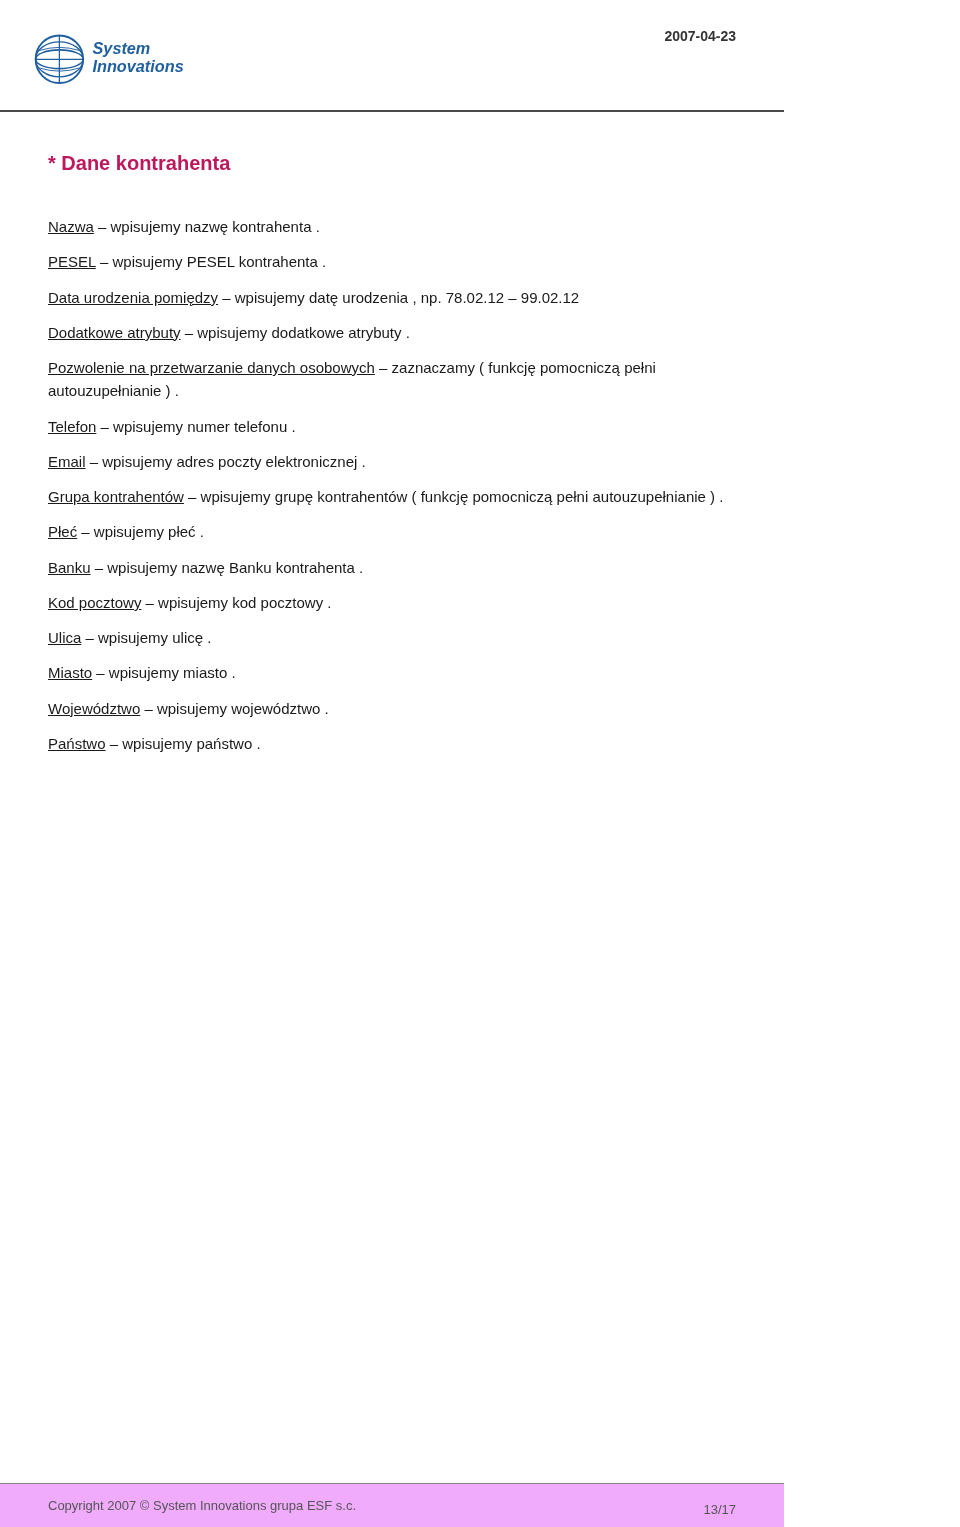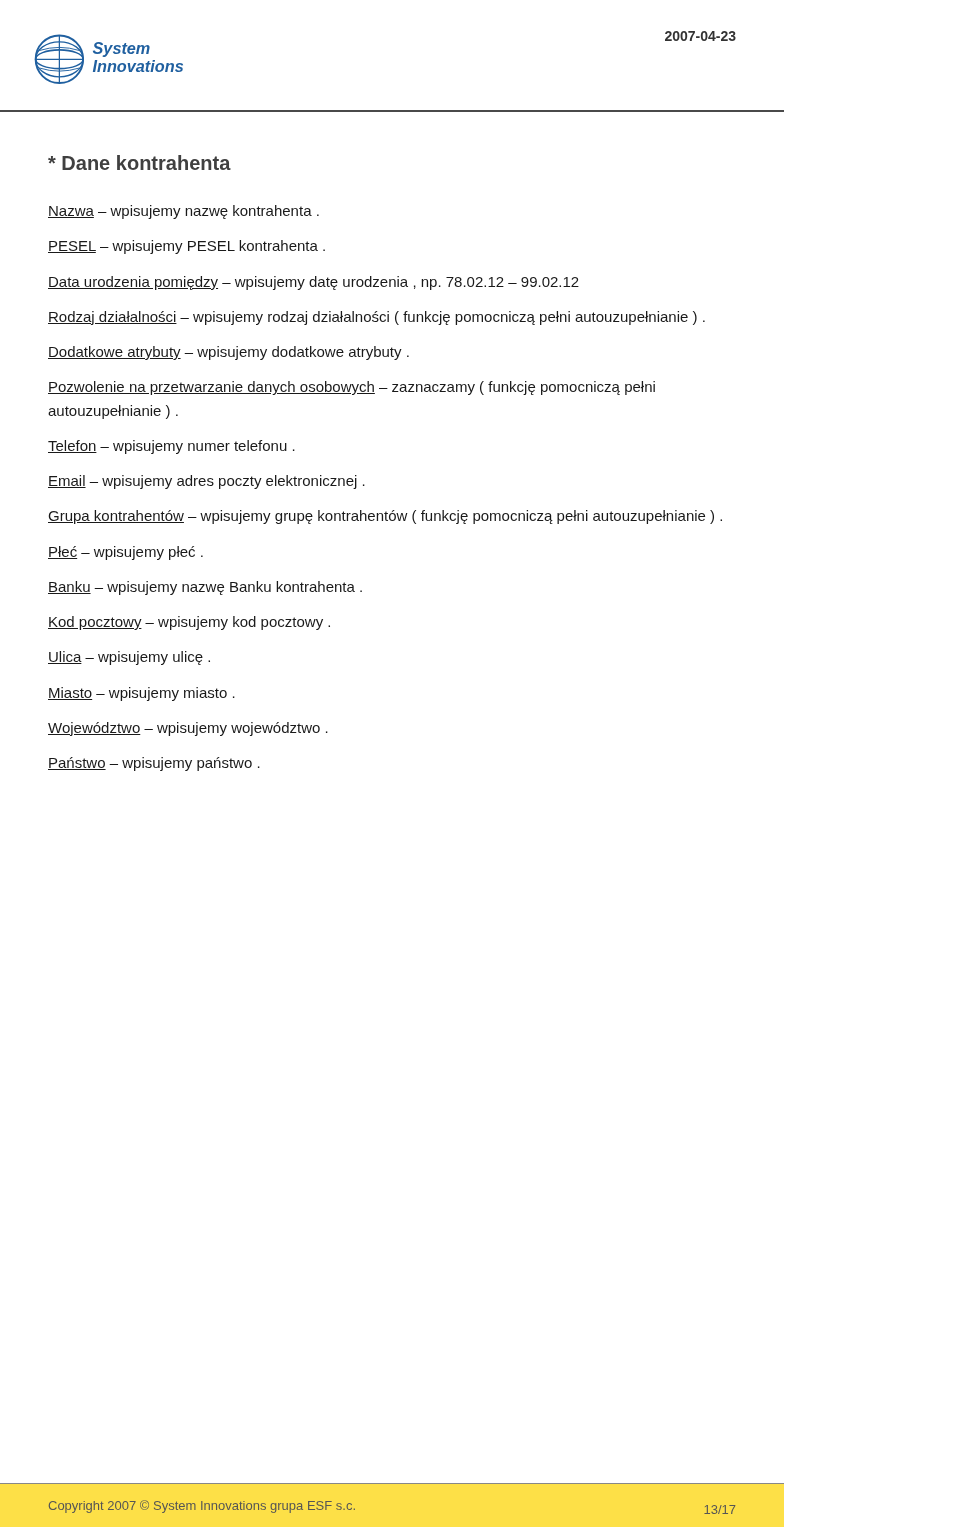--- a/index.html
+++ b/index.html
@@ -59,22 +59,22 @@
 
     
     .content {
       padding: 30px 48px 80px 48px;
       flex: 1;
     }
 
     .page-title {
       font-size: 20px;
       font-weight: bold;
-      color: #404040;
-      margin-bottom: 24px;
+      color: #be185d;
+      margin-bottom: 40px;
       margin-top: 10px;
     }
 
     .section-list {
       list-style: none;
       display: flex;
       flex-direction: column;
       gap: 12px;
     }
 
@@ -93,21 +93,21 @@
     .footer {
       border-top: 1.5px solid #888;
       display: flex;
       justify-content: space-between;
       align-items: center;
       padding: 10px 48px;
       position: absolute;
       bottom: 0;
       left: 0;
       right: 0;
-      background: #fde047;
+      background: #f0abfc;
     }
 
     .footer-text {
       font-size: 13px;
       color: #555;
     }
 
     .footer-page {
       font-size: 13px;
       color: #555;
@@ -147,21 +147,20 @@
     <div class="header-date">2007-04-23</div>
   </div>
 
   <div class="content">
     <h1 class="page-title">* Dane kontrahenta</h1>
 
     <ul class="section-list">
     <li><span class="term">Nazwa</span><span> – wpisujemy nazwę kontrahenta .</span></li>
         <li><span class="term">PESEL</span><span> – wpisujemy PESEL kontrahenta .</span></li>
         <li><span class="term">Data urodzenia pomiędzy</span><span> – wpisujemy datę urodzenia , np. 78.02.12 – 99.02.12</span></li>
-        <li><span class="term">Rodzaj działalności</span><span> – wpisujemy rodzaj działalności ( funkcję pomocniczą pełni autouzupełnianie ) .</span></li>
         <li><span class="term">Dodatkowe atrybuty</span><span> – wpisujemy dodatkowe atrybuty .</span></li>
         <li><span class="term">Pozwolenie na przetwarzanie danych osobowych</span><span> – zaznaczamy  ( funkcję pomocniczą pełni autouzupełnianie ) .</span></li>
         <li><span class="term">Telefon</span><span> – wpisujemy numer telefonu .</span></li>
         <li><span class="term">Email</span><span> – wpisujemy adres poczty elektronicznej .</span></li>
         <li><span class="term">Grupa kontrahentów</span><span> – wpisujemy grupę kontrahentów  ( funkcję pomocniczą pełni autouzupełnianie ) .</span></li>
         <li><span class="term">Płeć</span><span> – wpisujemy płeć .</span></li>
         <li><span class="term">Banku</span><span> – wpisujemy nazwę Banku kontrahenta .</span></li>
         <li><span class="term">Kod pocztowy</span><span> – wpisujemy kod pocztowy .</span></li>
         <li><span class="term">Ulica</span><span> – wpisujemy ulicę .</span></li>
         <li><span class="term">Miasto</span><span> – wpisujemy miasto .</span></li>

